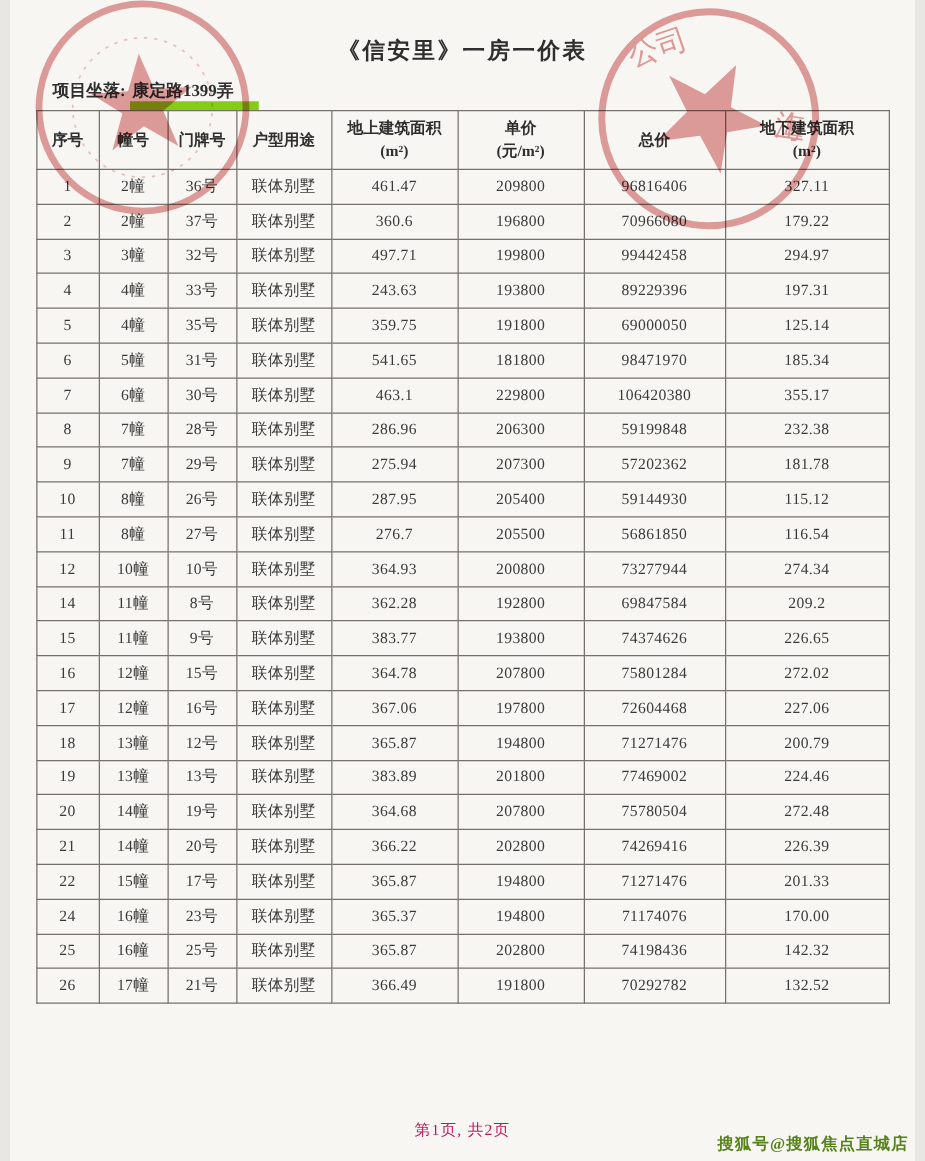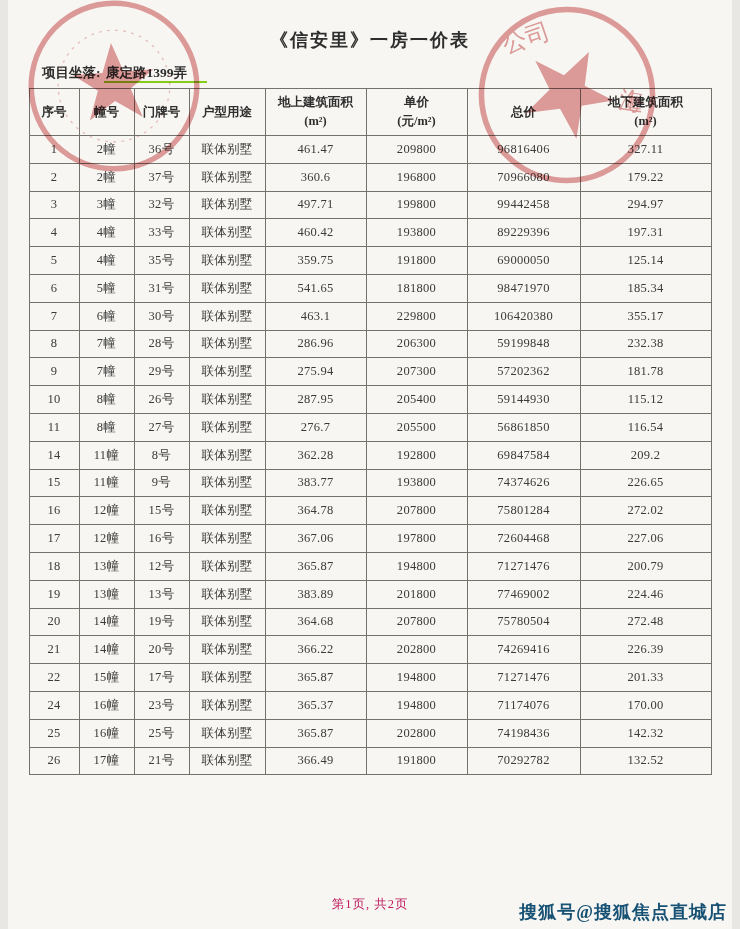--- a/index.html
+++ b/index.html
@@ -23,21 +23,21 @@
     letter-spacing:2px;
     color:#2e2e2e;
   }
   .project-line{
     margin:12px 0 6px 34px;
     font-size:13.5px;
     font-weight:bold;
     color:#2e2e2e;
   }
   .project-line .proj-value{
-    border-bottom:2px solid #84cc16;
+    border-bottom:7px solid #84cc16;
     padding:0 20px 1px 2px;
   }
   .price-table{
     margin:2px auto 4px auto;
     width:682px;
     border-collapse:collapse;
     table-layout:fixed;
     background:transparent;
   }
   .price-table th,.price-table td{
@@ -66,23 +66,23 @@
     bottom:16px;
     text-align:center;
     font-size:12.5px;
     color:#be185d;
     letter-spacing:1px;
   }
   .watermark{
     position:absolute;
     right:5px;
     bottom:5px;
-    font-size:18px;
+    font-size:13px;
     font-weight:bold;
-    color:#0c4a6e;
+    color:#4d7c0f;
     letter-spacing:1px;
     opacity:0.95;
   }
   .stamp{
     position:absolute;
     mix-blend-mode:multiply;
     opacity:0.5;
     pointer-events:none;
   }
   .stamp-left{
@@ -163,21 +163,21 @@
           <td>497.71</td>
           <td>199800</td>
           <td>99442458</td>
           <td>294.97</td>
         </tr>
         <tr>
           <td>4</td>
           <td>4幢</td>
           <td>33号</td>
           <td>联体别墅</td>
-          <td>460.42</td>
+          <td>243.63</td>
           <td>193800</td>
           <td>89229396</td>
           <td>197.31</td>
         </tr>
         <tr>
           <td>5</td>
           <td>4幢</td>
           <td>35号</td>
           <td>联体别墅</td>
           <td>359.75</td>
@@ -237,20 +237,30 @@
         </tr>
         <tr>
           <td>11</td>
           <td>8幢</td>
           <td>27号</td>
           <td>联体别墅</td>
           <td>276.7</td>
           <td>205500</td>
           <td>56861850</td>
           <td>116.54</td>
+        </tr>
+        <tr>
+          <td>12</td>
+          <td>10幢</td>
+          <td>10号</td>
+          <td>联体别墅</td>
+          <td>364.93</td>
+          <td>200800</td>
+          <td>73277944</td>
+          <td>274.34</td>
         </tr>
         <tr>
           <td>14</td>
           <td>11幢</td>
           <td>8号</td>
           <td>联体别墅</td>
           <td>362.28</td>
           <td>192800</td>
           <td>69847584</td>
           <td>209.2</td>

